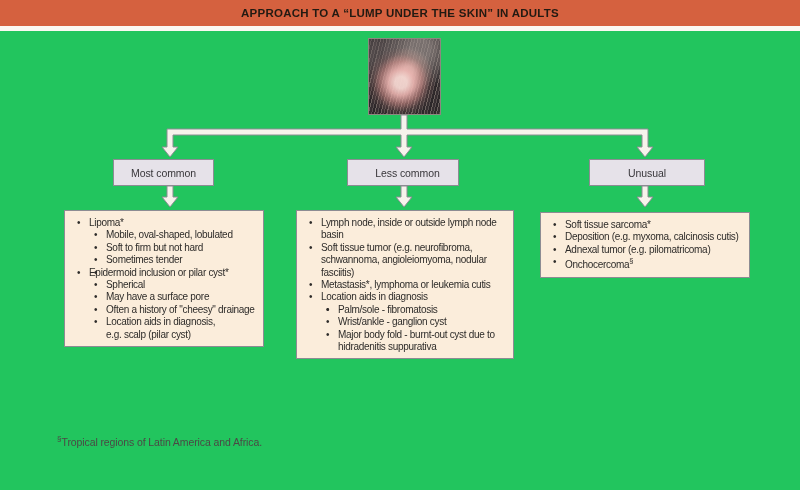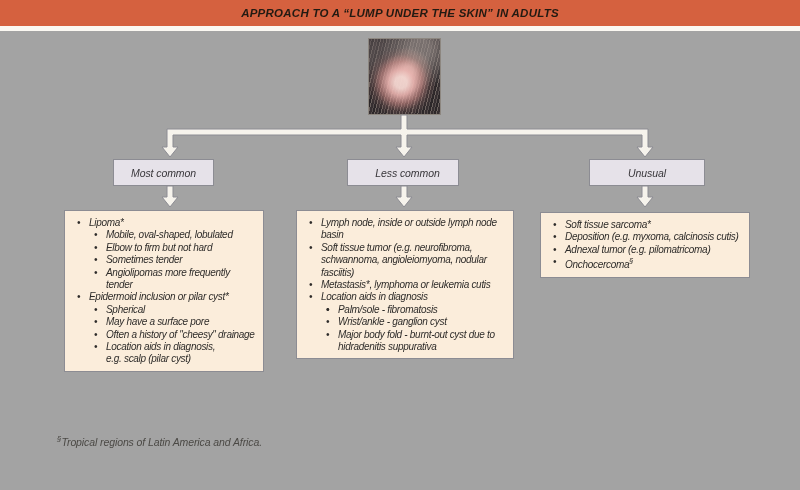--- a/index.html
+++ b/index.html
@@ -1,18 +1,18 @@
 <!DOCTYPE html>
 <html><head>
 <meta charset="utf-8">
 <style>
   html,body{margin:0;padding:0;background:#e9e6df;}
   .canvas{
-    position:relative;width:800px;height:490px;background:#a3a3a3;
-    font-family:"Liberation Sans","DejaVu Sans",sans-serif;overflow:hidden;font-style:italic;
+    position:relative;width:800px;height:490px;background:#22c55e;
+    font-family:"Liberation Sans","DejaVu Sans",sans-serif;overflow:hidden;
   }
   .title-bar{
     position:absolute;left:0;top:0;width:800px;height:26px;background:#D5613F;
     display:flex;align-items:center;justify-content:center;
   }
   .title-bar .title{
     font-size:11.5px;font-weight:bold;color:#221a12;letter-spacing:.25px;
   }
   .title-strip{position:absolute;left:0;top:26px;width:800px;height:5px;background:#FBF8F2;}
   .photo{
@@ -88,23 +88,23 @@
     <span>Less common</span>
   </div>
   <div class="branch-label bl-unusual">
     <span>Unusual</span>
   </div>
 
   <div class="content-box cb-1">
     <ul>
       <li class="l1"><span class="bullet">•</span><span>Lipoma*</span></li>
       <li class="l2"><span class="bullet">•</span><span>Mobile, oval-shaped, lobulated</span></li>
-      <li class="l2"><span class="bullet">•</span><span>Elbow to firm but not hard</span></li>
+      <li class="l2"><span class="bullet">•</span><span>Soft to firm but not hard</span></li>
       <li class="l2"><span class="bullet">•</span><span>Sometimes tender</span></li>
-      <li class="l2"><span class="bullet">•</span><span>Angiolipomas more frequently tender</span></li>
+      <li class="l2"><span class="bullet">•</span></li>
       <li class="l1"><span class="bullet">•</span><span>Epidermoid inclusion or pilar cyst*</span></li>
       <li class="l2"><span class="bullet">•</span><span>Spherical</span></li>
       <li class="l2"><span class="bullet">•</span><span>May have a surface pore</span></li>
       <li class="l2"><span class="bullet">•</span><span>Often a history of "cheesy" drainage</span></li>
       <li class="l2"><span class="bullet">•</span><span>Location aids in diagnosis,
 e.g. scalp (pilar cyst)</span></li>
     </ul>
   </div>
 
   <div class="content-box cb-2">

